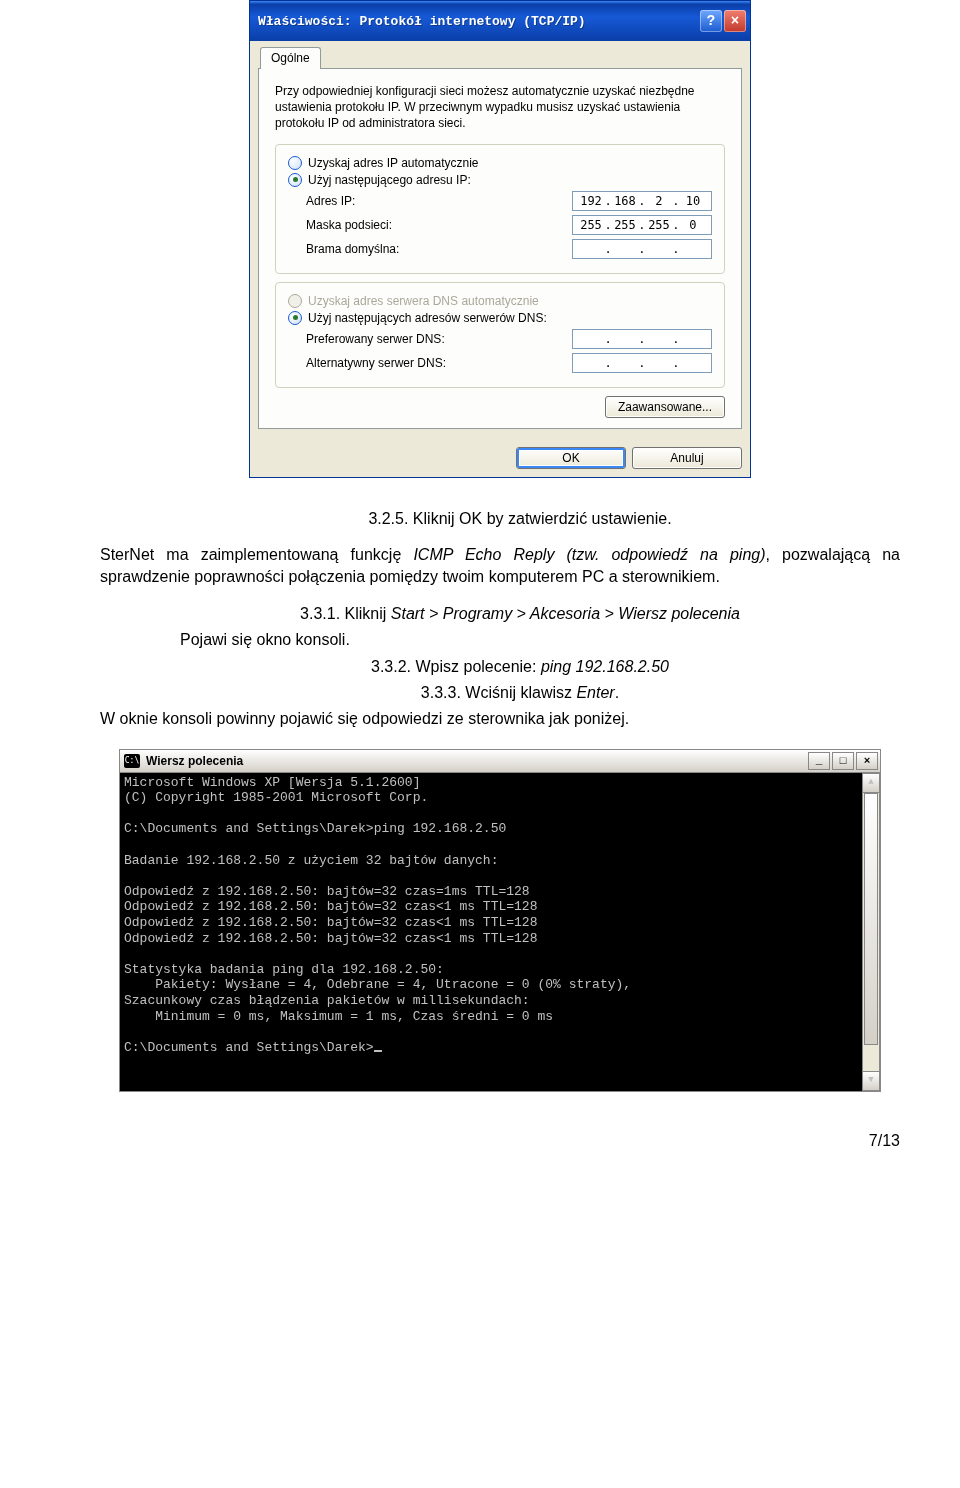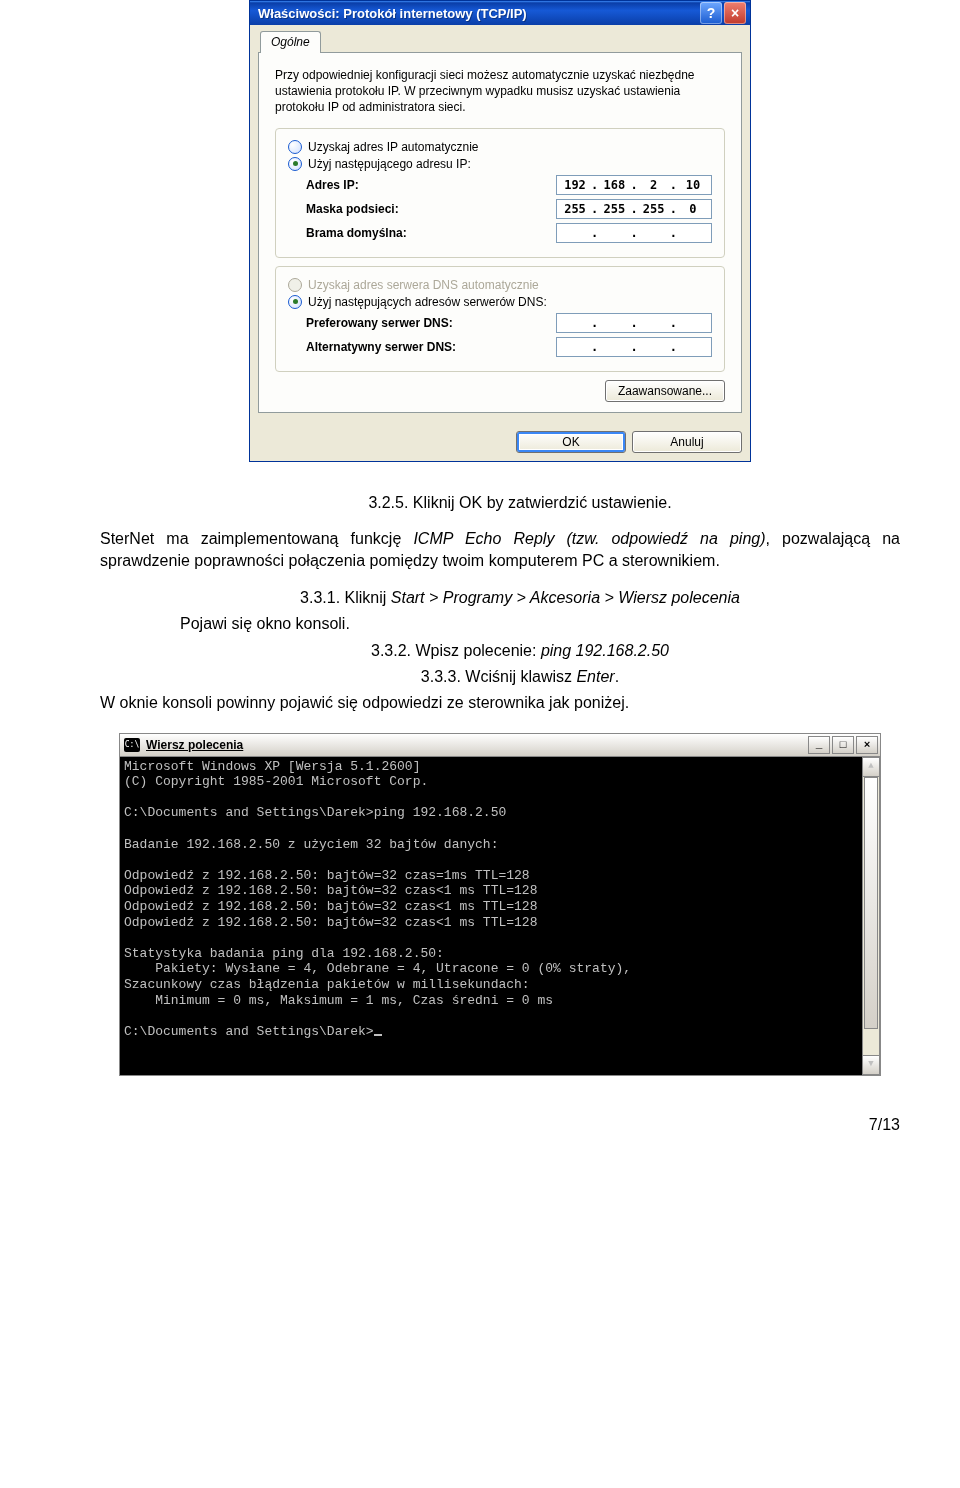--- a/index.html
+++ b/index.html
@@ -18,47 +18,48 @@
   .xp-window {
     width: 500px;
     margin: 0 auto 30px auto;
     border: 1px solid #003399;
     box-shadow: 0 0 0 1px #0a3ea8 inset;
     font-family: Tahoma, Arial, sans-serif;
     font-size: 12px;
     background: #ECE9D8;
   }
   .titlebar {
-    height: 24px;
+    height: 40px;
     background: linear-gradient(to bottom, #3a87f5 0%, #0a3ea8 8%, #1659d6 40%, #0a3ea8 100%);
     display: flex;
     align-items: center;
     color: #fff;
     font-weight: bold;
     padding: 0 4px 0 8px;
     font-size: 13px;
+    font-family: Liberation Mono, monospace;
   }
   .titlebar-text { flex: 1; text-shadow: 1px 1px 0 rgba(0,0,0,.3); }
   .win-btn {
     width: 22px; height: 22px;
     margin-left: 2px;
     border-radius: 3px;
     display: flex; align-items: center; justify-content: center;
     font-weight: bold;
     font-size: 14px;
     color: #fff;
     box-shadow: 0 0 0 1px rgba(255,255,255,.4) inset;
   }
   .win-help { background: linear-gradient(#6fa8ff,#1a5bd0); }
   .win-close { background: linear-gradient(#f08070,#c0392b); }
   .dlg-body {
     padding: 6px 8px 8px 8px;
     background: #ECE9D8;
   }
-  .tab-strip { position: relative; height: 22px; font-style: italic; }
+  .tab-strip { position: relative; height: 22px; }
   .tab {
     position: absolute;
     top: 0; left: 2px;
     background: #FDFDFB;
     border: 1px solid #919B9C;
     border-bottom: none;
     border-top-left-radius: 3px;
     border-top-right-radius: 3px;
     padding: 3px 10px 4px 10px;
     font-size: 12px;
@@ -99,25 +100,24 @@
     content: "";
     width: 5px; height: 5px;
     background: #2a7a2a;
     border-radius: 50%;
   }
   .disabled { color: #ACA899; }
   .field-row {
     display: flex;
     align-items: center;
     margin: 4px 0 4px 18px;
-    font-weight: bold;
   }
   .field-label { flex: 1; }
   .ip-input {
-    width: 156px;
+    width: 140px;
     height: 20px;
     border: 1px solid #7F9DB9;
     background: #fff;
     font-family: Tahoma, monospace;
     font-size: 12px;
     display: flex;
     align-items: center;
     justify-content: space-between;
     padding: 0 6px;
     box-sizing: border-box;
@@ -165,21 +165,21 @@
   .cmd-icon {
     width: 16px; height: 14px;
     background: #000;
     border-radius: 2px;
     margin-right: 6px;
     display: inline-flex; align-items: center; justify-content: center;
     color: #fff;
     font-size: 8px;
     font-family: monospace;
   }
-  .cmd-title { flex: 1; font-weight: bold; text-decoration: underline; }
+  .cmd-title { flex: 1; font-weight: bold; }
   .cmd-btn {
     width: 20px; height: 16px;
     background: linear-gradient(#fff,#d4d0c8);
     border: 1px solid #888;
     margin-left: 2px;
     display: flex; align-items: center; justify-content: center;
     font-family: "Courier New", monospace;
     font-size: 11px;
     font-weight: bold;
   }

